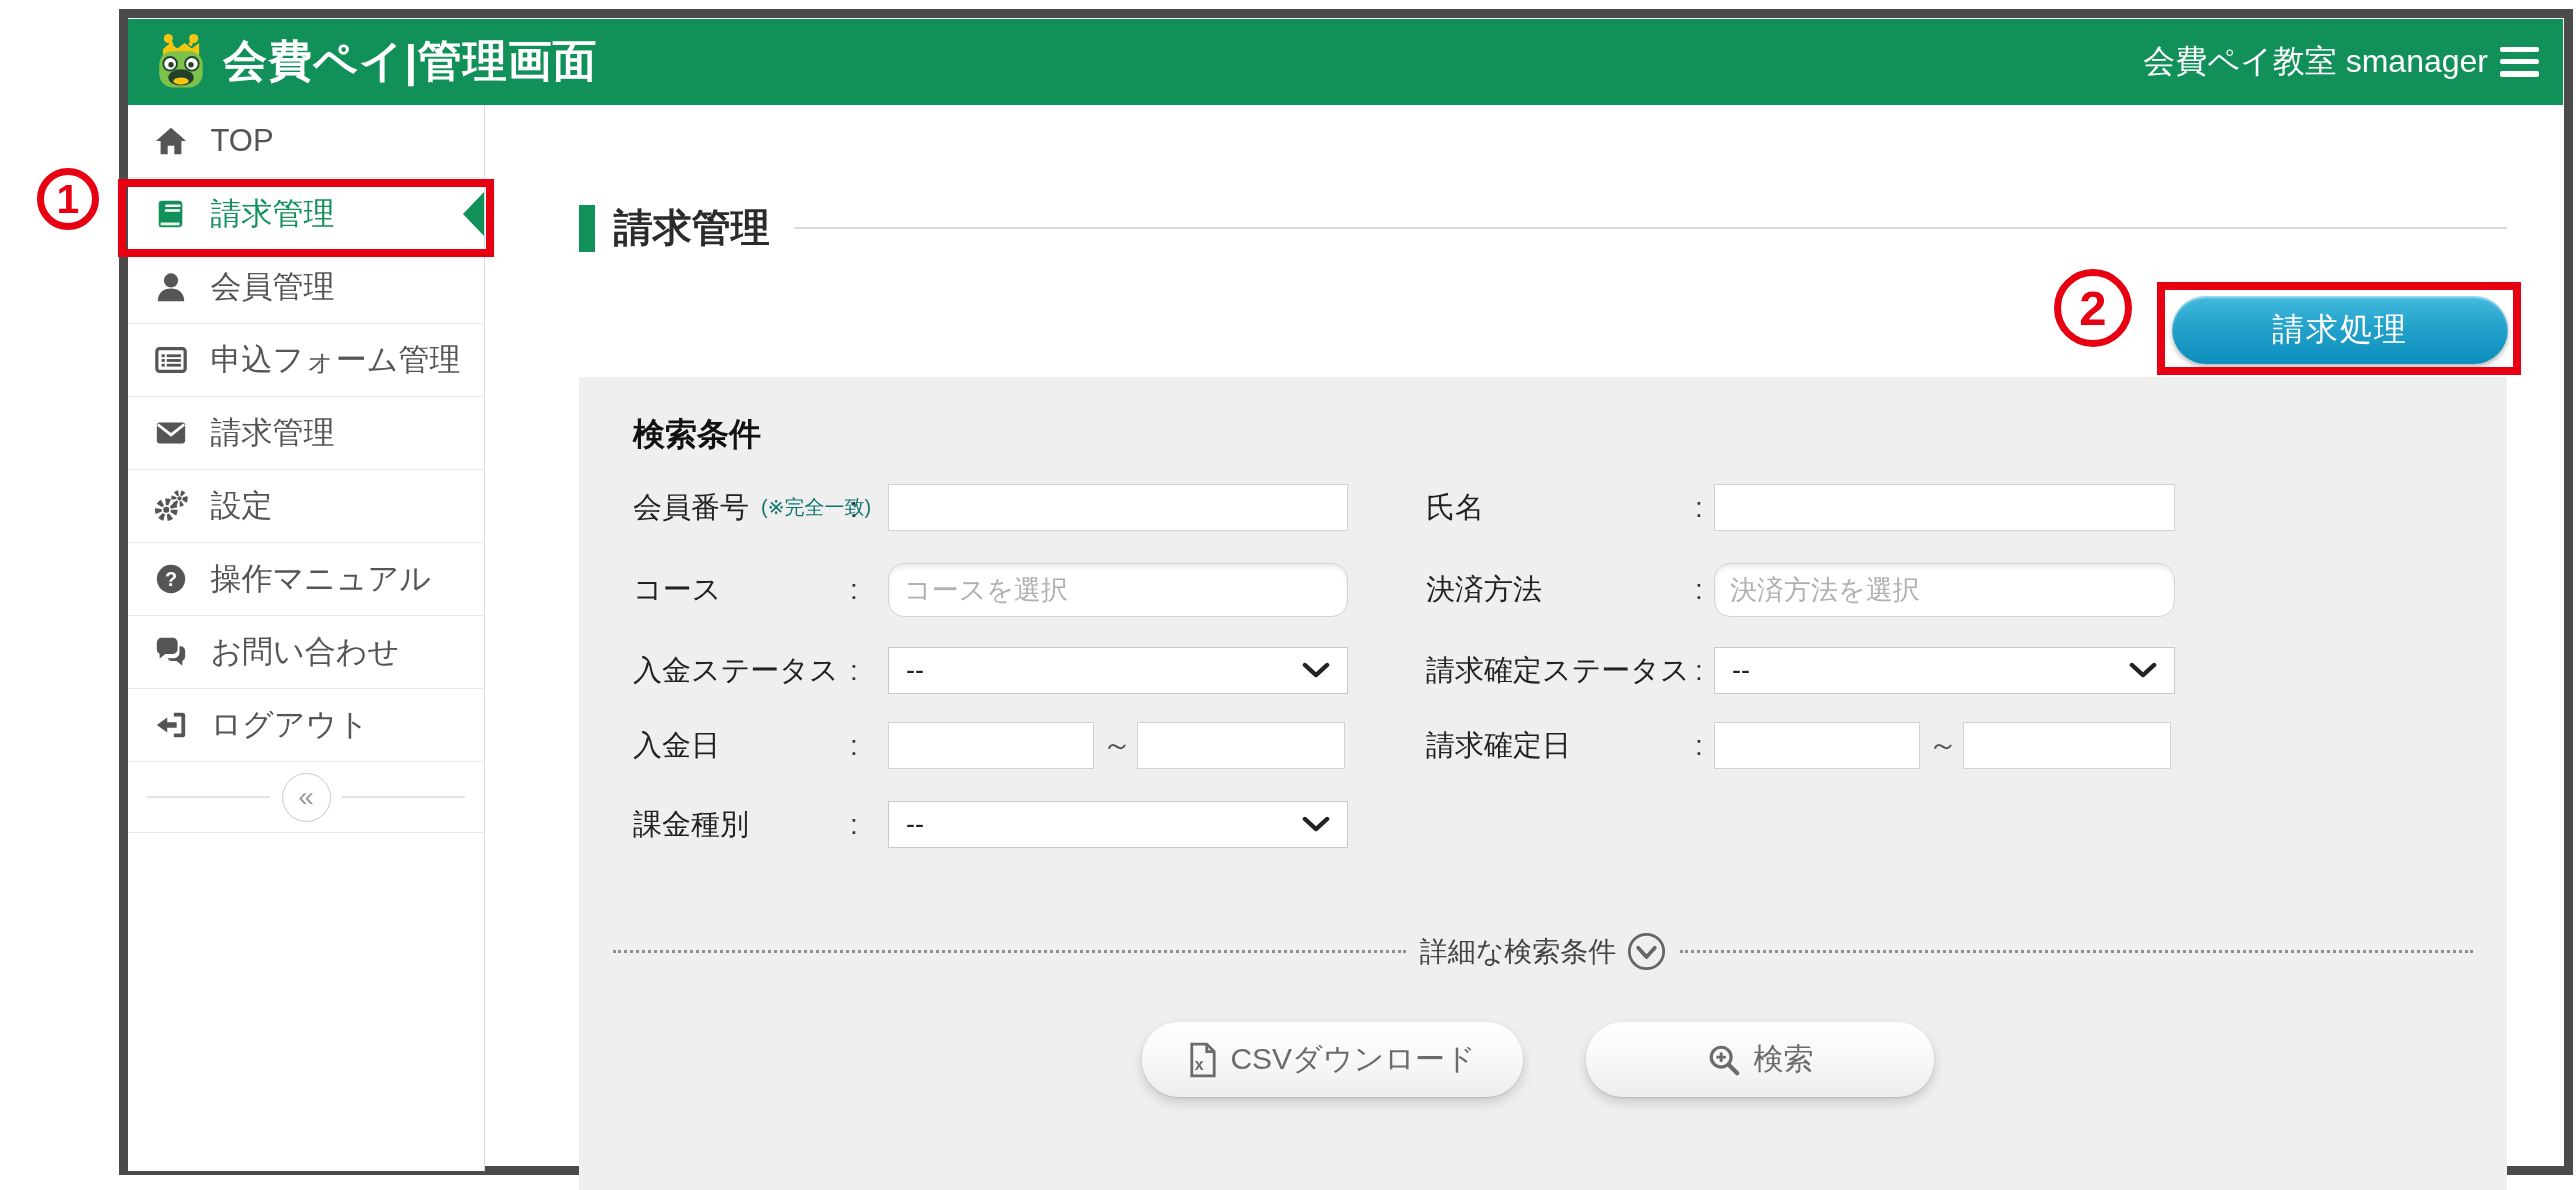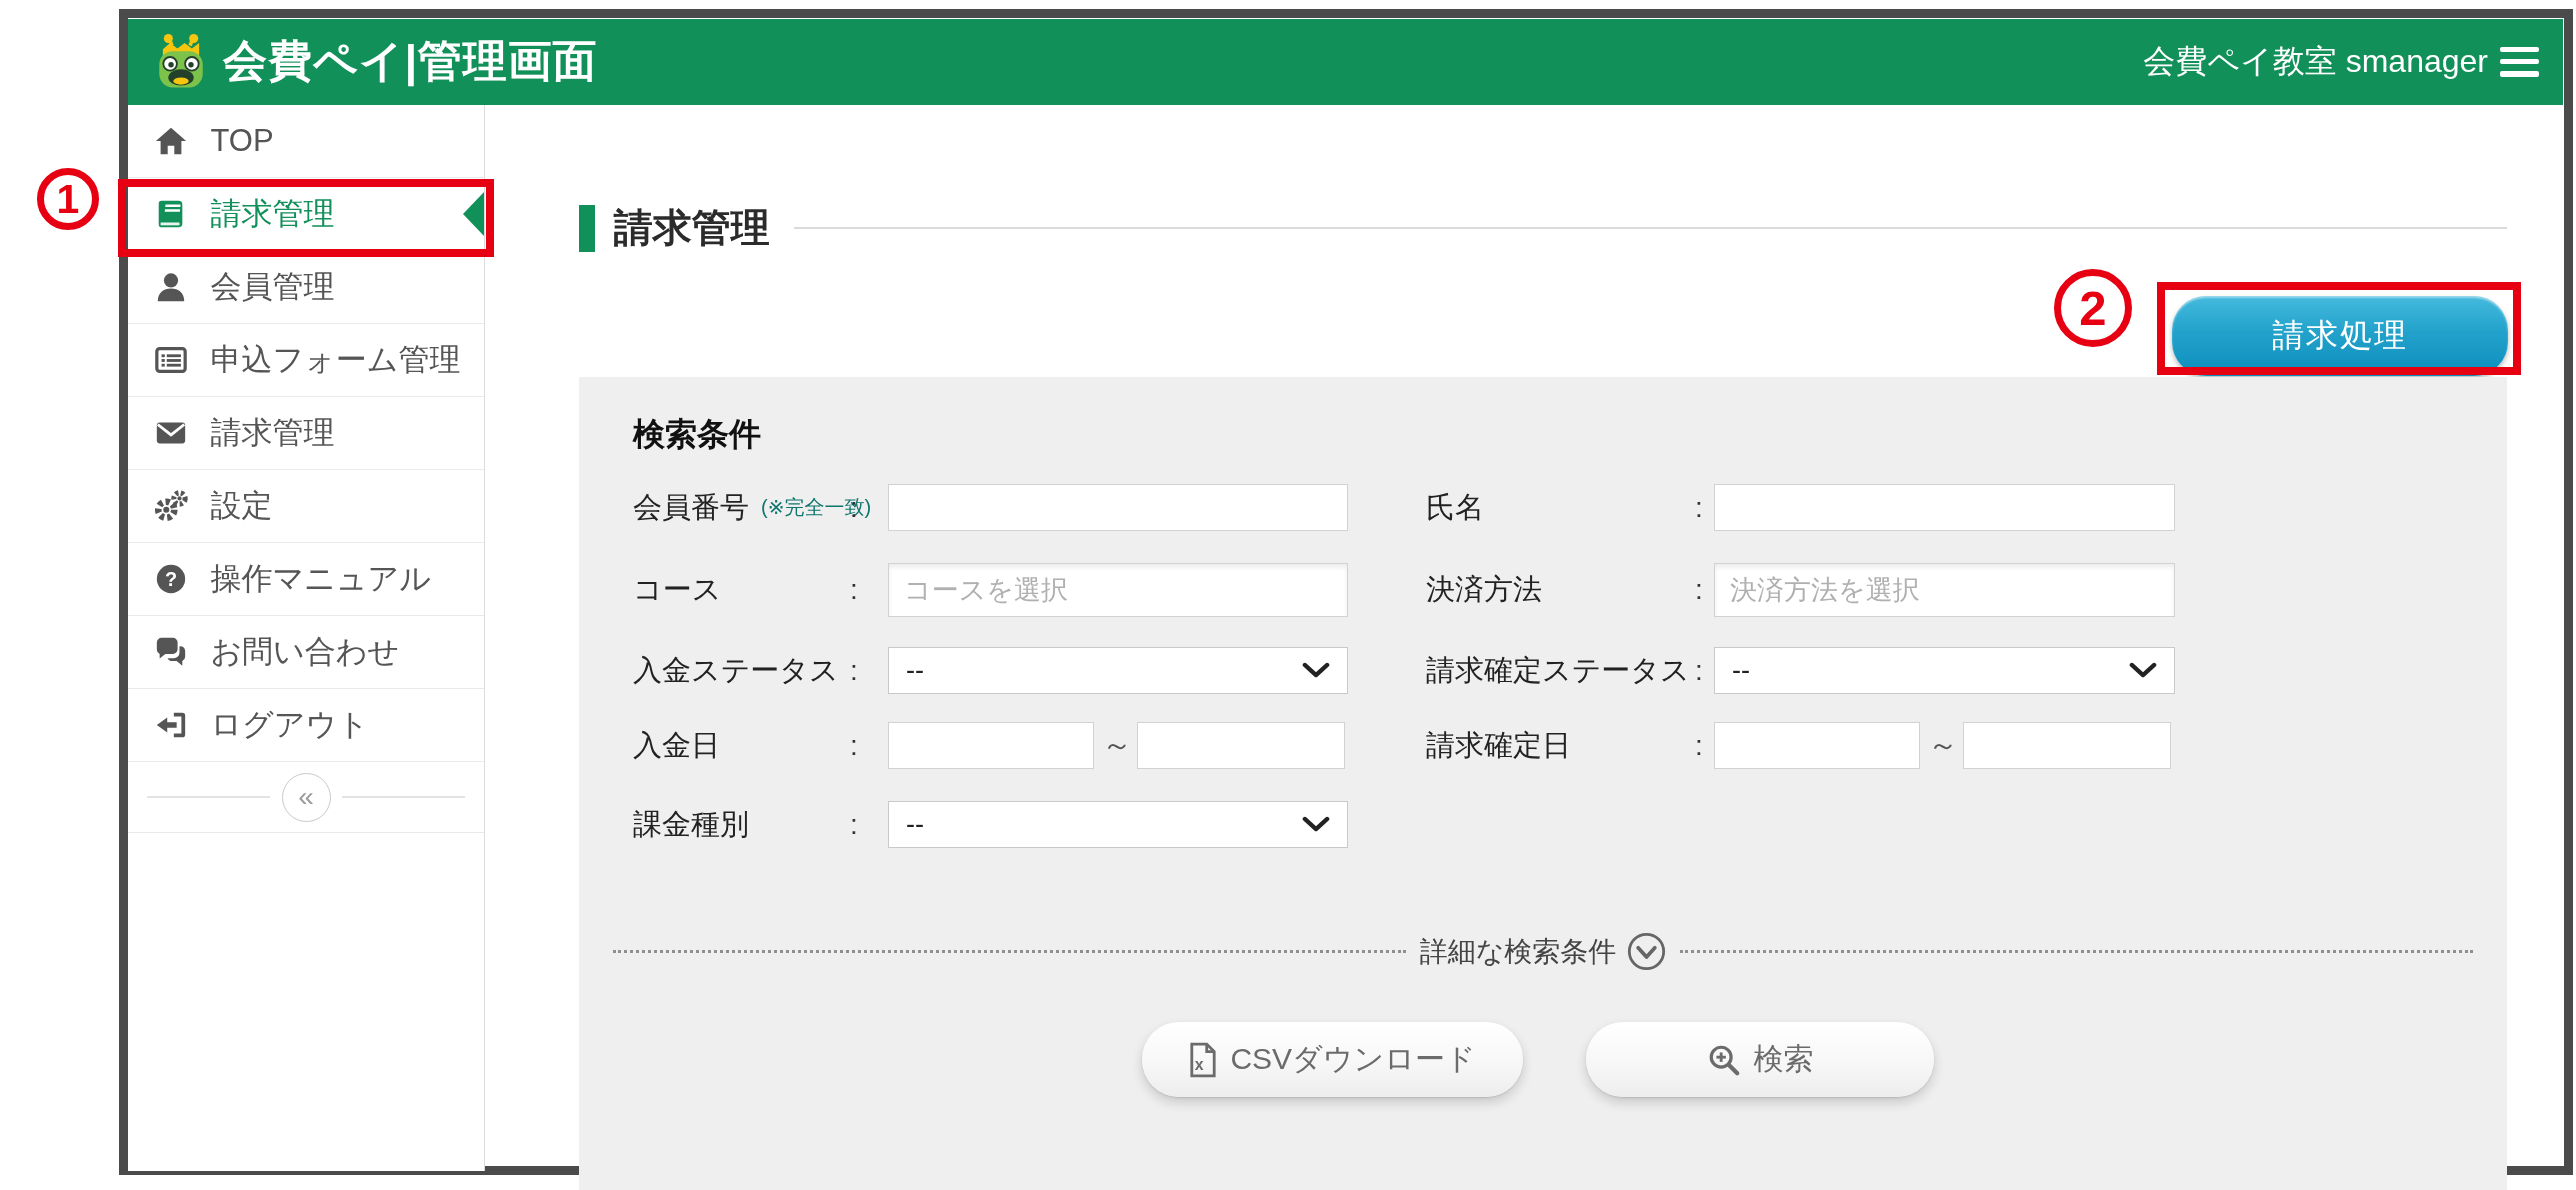--- a/index.html
+++ b/index.html
@@ -38,37 +38,37 @@
                    display:flex;align-items:center;justify-content:center;color:#9a9a9a;
                    font-size:28px;margin:0 11.2px;background:#fff;box-sizing:border-box;}
 
   
   .title-row{position:absolute;left:579px;top:201px;width:1928px;display:flex;align-items:center;}
   .title-bar{width:16px;height:47px;background:#12905a;}
   .page-title{font-size:39px;font-weight:bold;color:#2b2b2b;margin-left:18.7px;}
   .title-line{flex:1;height:1.9px;background:#dbdbdb;margin-left:24px;}
 
   
-  .process-btn{position:absolute;left:2172px;top:296px;width:336px;height:80px;border-radius:34px;
+  .process-btn{position:absolute;left:2172px;top:296px;width:336px;height:68px;border-radius:34px;
         background:linear-gradient(180deg,#45bade 0%,#22a2cb 45%,#0d8ebc 100%);
         color:#fff;font-size:32px;display:flex;align-items:center;justify-content:center;
         box-shadow:0 2.8px 5.6px rgba(0,0,0,.28), inset 0 1.9px 1.9px rgba(255,255,255,.45);
         cursor:pointer;letter-spacing:1.9px;}
 
   
   .panel{position:absolute;left:579px;top:377px;width:1928px;height:884px;background:#efefef;}
   .panel-heading{position:absolute;left:54px;top:36px;font-size:32px;font-weight:bold;color:#111;}
 
   .flabel{position:absolute;font-size:29px;color:#222;display:flex;align-items:center;height:47px;}
   .fnote{font-size:20px;margin-left:12px;color:#0f766e;}
   .fcolon{position:absolute;font-size:28px;color:#333;display:flex;align-items:center;height:47px;}
   .tinput{position:absolute;height:47px;border:1.9px solid #d2d2d2;background:#fff;box-sizing:border-box;
           font-size:27px;color:#333;padding:0 15px;font-family:inherit;}
   .tinput::placeholder{color:#b0b0b0;}
-  .tall{height:54px;box-shadow:inset 0 3.7px 4.7px rgba(0,0,0,.07);}
+  .tall{height:54px;box-shadow:inset 0 3.7px 4.7px rgba(0,0,0,.07);border-radius:16px;}
   .fselect{position:absolute;height:47px;border:1.9px solid #c9c9c9;background:#fff;box-sizing:border-box;
            display:flex;align-items:center;font-size:27px;color:#222;padding:0 17px;cursor:pointer;}
   .fselect .chev{margin-left:auto;}
   .fsep{position:absolute;font-size:30px;color:#555;display:flex;align-items:center;height:47px;}
 
   
   .divider{position:absolute;left:34px;right:34px;top:553px;height:43px;display:flex;align-items:center;}
   .dotline{flex:1;height:0;border-top:3.7px dotted #8f8f8f;}
   .divider-center{display:flex;align-items:center;gap:11px;margin:0 14px;cursor:pointer;}
   .divider-label{font-size:28px;color:#444;}

